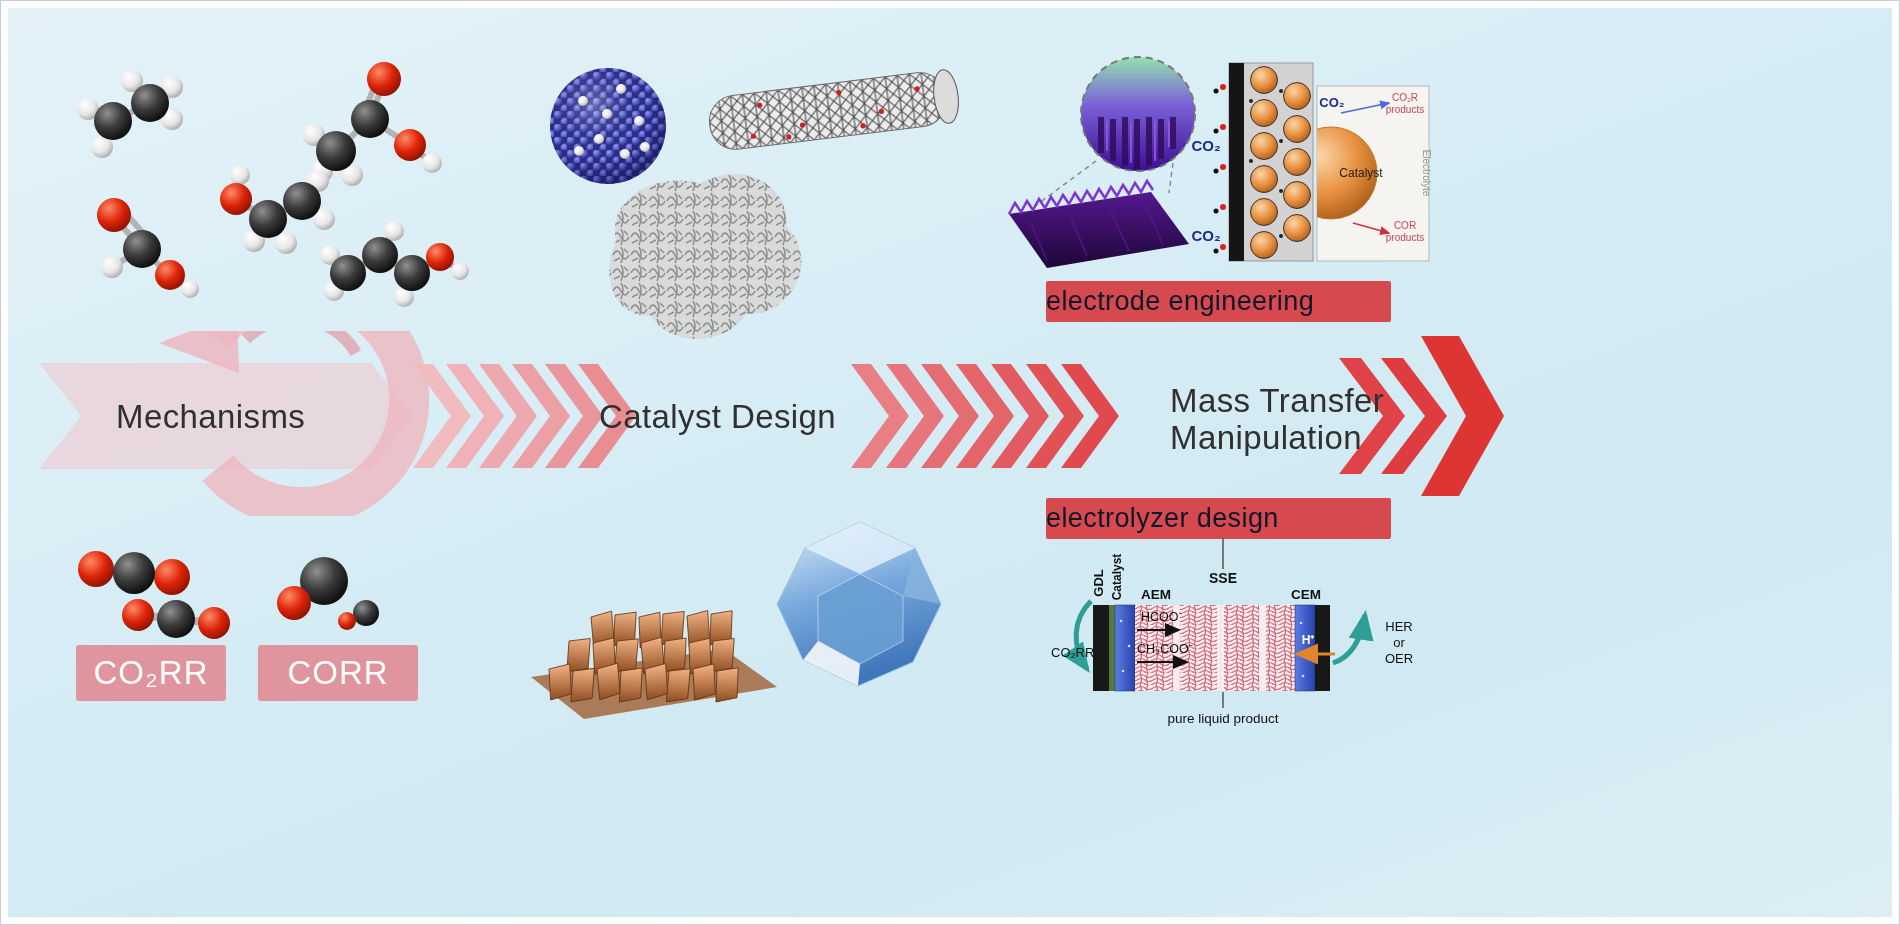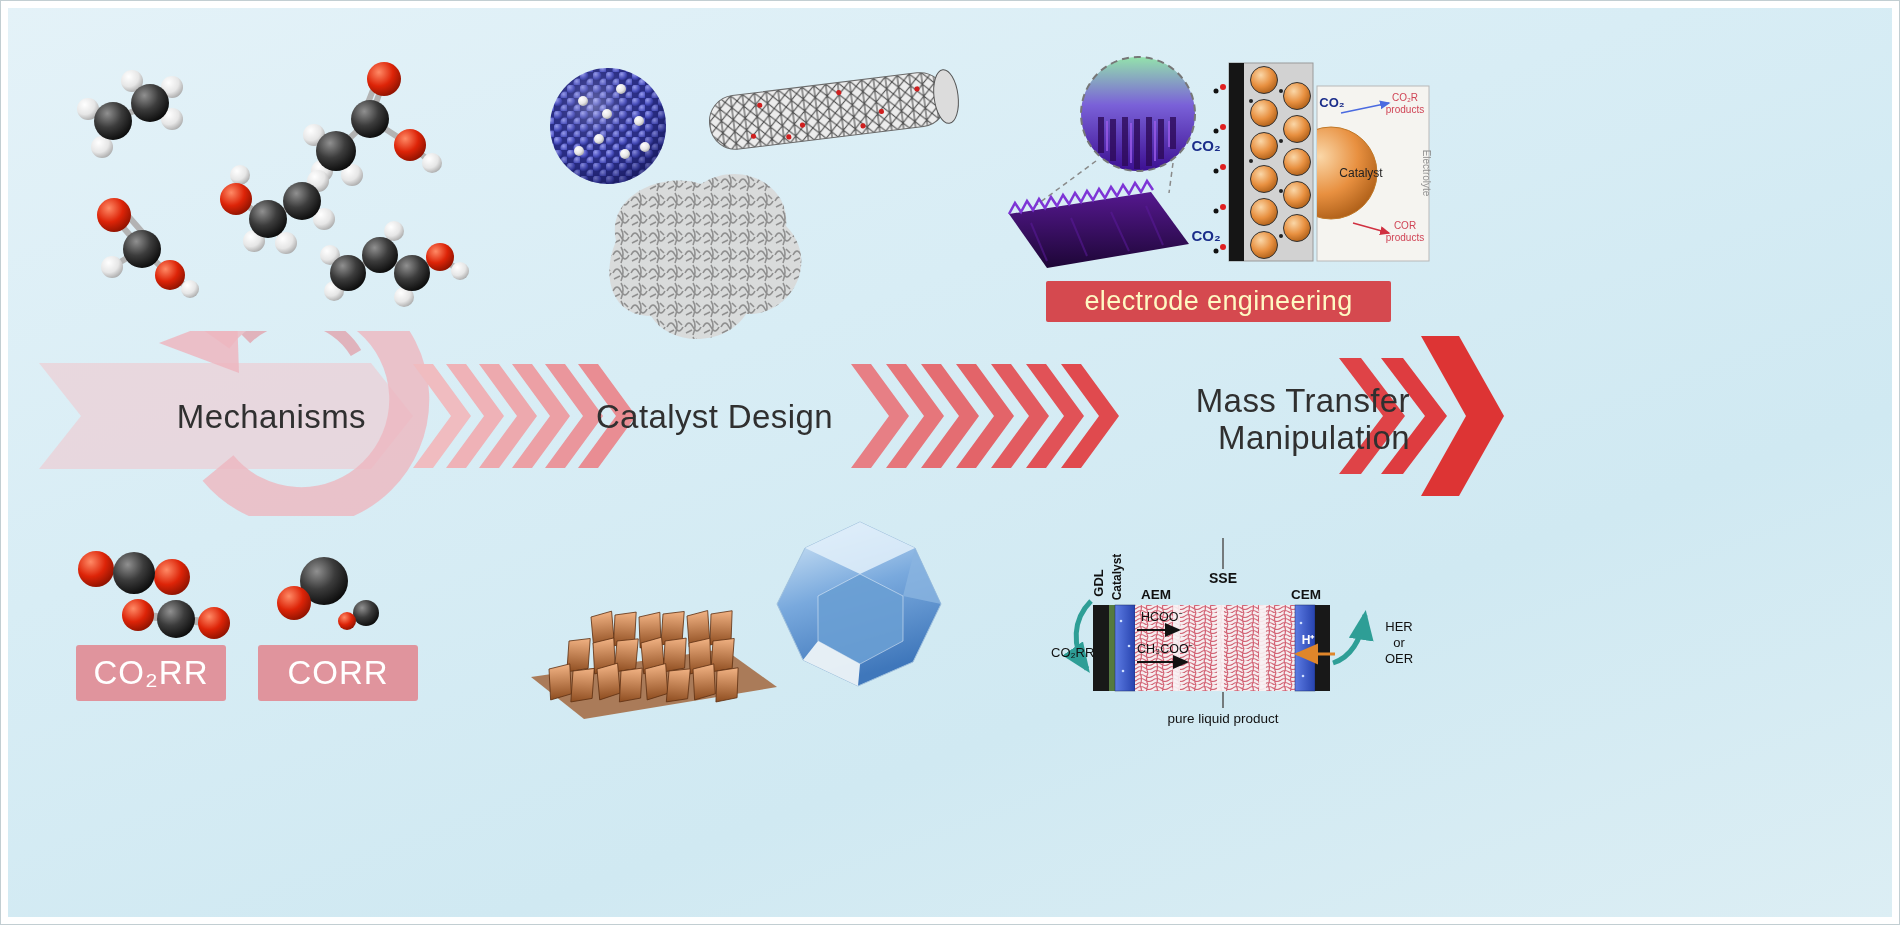--- a/index.html
+++ b/index.html
@@ -2,23 +2,23 @@
 <html><head>
 <meta charset="utf-8">
 <style>
   * { margin:0; padding:0; box-sizing:border-box; }
   html,body { background:#fff; font-family:"Liberation Sans", sans-serif; }
   .canvas { position:relative; width:1900px; height:925px; overflow:hidden;
             background:linear-gradient(160deg,#e4f2f8 0%,#d8edf5 38%,#d0e9f2 68%,#dceef4 100%);
             border:1px solid #c2ced2; }
   .canvas::after { content:""; position:absolute; inset:0; border:7px solid #fff; pointer-events:none; }
   .abs { position:absolute; }
-  .stage { position:absolute; font-size:33px; color:#303030; text-align:right; line-height:40px; letter-spacing:.4px; }
+  .stage { position:absolute; font-size:33px; color:#303030; text-align:left; line-height:40px; letter-spacing:.4px; }
   .stage.two { line-height:37px; }
-  .banner { position:absolute; background:#d5494f; color:#fef9c3; text-align:center;
+  .banner { position:absolute; background:#d5494f; color:#0f172a; 
             font-size:27px; line-height:41px; height:41px; border-radius:2px; letter-spacing:.4px; }
   .pill { position:absolute; background:#e0949d; color:#fff; text-align:center;
           font-size:33px; line-height:56px; height:56px; border-radius:3px; letter-spacing:1px; }
   svg text { font-family:"Liberation Sans", sans-serif; }
 </style>
 </head>
 <body>
 
 <div class="canvas">
 
@@ -137,21 +137,21 @@
       <polygon points="1060,363 1080,363 1118,415 1080,467 1060,467 1098,415" fill="#e04a4e"></polygon>
     </g>
     <g>
       <polygon points="1338,357 1360,357 1404,415 1360,473 1338,473 1382,415" fill="#df4347"></polygon>
       <polygon points="1380,357 1402,357 1446,415 1402,473 1380,473 1424,415" fill="#de3c40"></polygon>
       <polygon points="1420,335 1458,335 1503,415 1458,495 1420,495 1465,415" fill="#dd3434"></polygon>
     </g>
   </svg>
 
   <div class="stage" style="left:115px;top:396px;width:250px;height:40px">Mechanisms</div>
-  <div class="stage" style="left:572px;top:396px;width:260px;height:40px">Catalyst Design</div>
+  <div class="stage" style="left:598px;top:396px;width:260px;height:40px">Catalyst Design</div>
   <div class="stage two" style="left:1169px;top:381px;width:240px">
     <div>Mass Transfer</div>
     <div>Manipulation</div>
   </div>
 
   <svg class="abs" style="left:55px;top:50px" width="430" height="270" viewBox="0 0 430 270">
     <g transform="translate(12,28)">
       <path d="M45,42 L82,24 M45,42 L20,30 M45,42 L34,68 M82,24 L64,2 M82,24 L104,8 M82,24 L104,40" stroke="#b3b3b3" stroke-width="6" stroke-linecap="round" fill="none"></path>
       <circle cx="20" cy="30" r="11" fill="url(#gW)"></circle>
         <circle cx="34" cy="68" r="11" fill="url(#gW)"></circle>
@@ -387,20 +387,21 @@
   </svg>
 
   <svg class="abs" style="left:762px;top:515px" width="195" height="180" viewBox="0 0 195 180">
     <polygon points="97,6 152,32 178,88 150,146 95,170 40,144 14,88 42,32" fill="url(#gPoly)" stroke="#9fc0dd"></polygon>
     <polygon points="97,6 152,32 97,58 42,32" fill="#e2f0fa" opacity=".85"></polygon>
     <polygon points="97,58 140,80 140,125 97,148 55,125 55,80" fill="#6a9fd4" opacity=".9" stroke="rgba(255,255,255,.5)"></polygon>
     <polygon points="152,32 178,88 140,80" fill="#8ab4e0" opacity=".8"></polygon>
     <polygon points="40,144 55,125 97,148 95,170" fill="#eef4f8" opacity=".95"></polygon>
   </svg>
 
+  <div class="banner" style="left:1045px;top:497px;width:345px">electrolyzer design</div>
 
   <svg class="abs" style="left:1050px;top:535px" width="420" height="205" viewBox="1050 535 420 205">
     <line x1="1222" y1="537" x2="1222" y2="568" stroke="#555" stroke-width="1.5"></line>
     <text x="1222" y="582" text-anchor="middle" font-size="14" font-weight="bold" fill="#111">SSE</text>
     <text x="1155" y="598" text-anchor="middle" font-size="13.5" font-weight="bold" fill="#111">AEM</text>
     <text x="1305" y="598" text-anchor="middle" font-size="13.5" font-weight="bold" fill="#111">CEM</text>
     <text x="1098" y="586" text-anchor="middle" font-size="13" font-weight="bold" fill="#111" transform="rotate(-90 1098 582)">GDL</text>
     <text x="1116" y="580" text-anchor="middle" font-size="12" font-weight="bold" fill="#111" transform="rotate(-90 1116 576)">Catalyst</text>
 
     <g>

